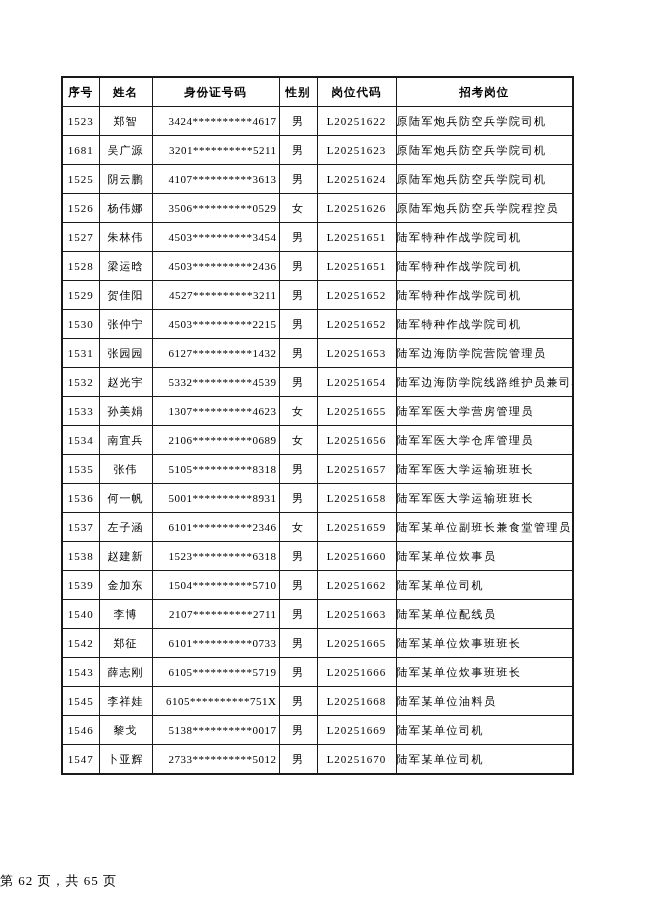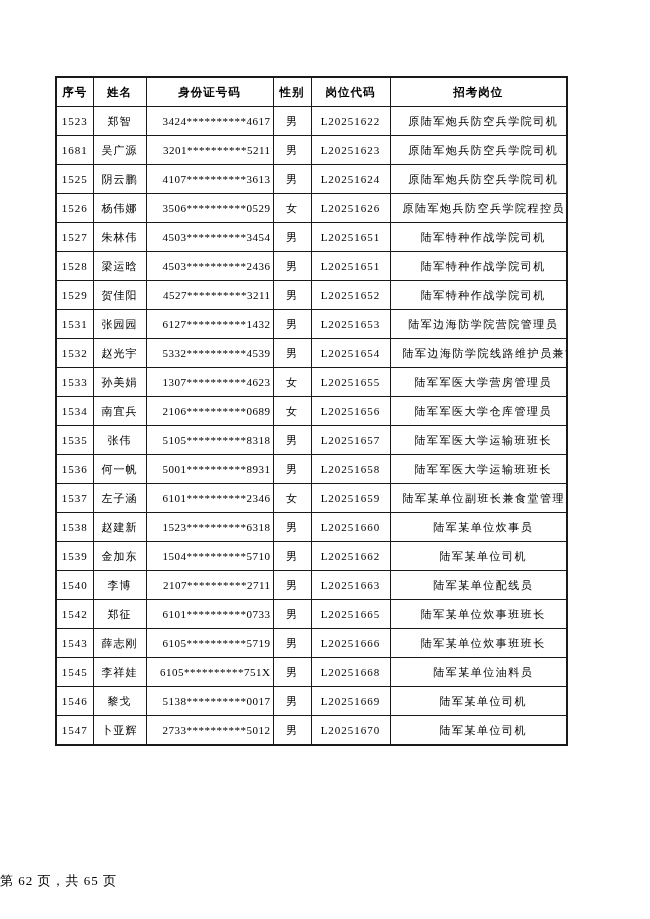--- a/index.html
+++ b/index.html
@@ -10,21 +10,21 @@
   body {
     position: relative;
     width: 650px;
     height: 919px;
     font-family: "Liberation Serif", "DejaVu Serif", serif;
     color: #000000;
     overflow: hidden;
   }
   .doc-table {
     position: absolute;
-    left: 55px;
+    left: 61px;
     top: 76px;
     width: 511px;
     border-collapse: collapse;
     table-layout: fixed;
     border: 2px solid #1a1a1a;
   }
   .doc-table th,
   .doc-table td {
     border: 1px solid #1a1a1a;
     height: 28px;
@@ -35,22 +35,22 @@
     padding: 0 2px;
     overflow: hidden;
     white-space: nowrap;
     letter-spacing: 1px;
   }
   .doc-table th {
     font-weight: bold;
     font-size: 11.5px;
   }
   .doc-table td.cell-left {
-    text-align: center;
-    padding-left: 12px;
+    text-align: left;
+    padding-left: 0;
     letter-spacing: 1.5px;
   }
   .doc-table td.cell-id {
     letter-spacing: 0.5px;
     text-align: right;
   }
   .page-footer {
     position: absolute;
     top: 872px;
     left: 0;
@@ -133,20 +133,28 @@
       </tr>
       <tr>
         <td>1529</td>
         <td>贺佳阳</td>
         <td class="cell-id">4527**********3211</td>
         <td>男</td>
         <td>L20251652</td>
         <td class="cell-left">陆军特种作战学院司机</td>
       </tr>
       <tr>
+        <td>1530</td>
+        <td>张仲宁</td>
+        <td class="cell-id">4503**********2215</td>
+        <td>男</td>
+        <td>L20251652</td>
+        <td class="cell-left">陆军特种作战学院司机</td>
+      </tr>
+      <tr>
         <td>1531</td>
         <td>张园园</td>
         <td class="cell-id">6127**********1432</td>
         <td>男</td>
         <td>L20251653</td>
         <td class="cell-left">陆军边海防学院营院管理员</td>
       </tr>
       <tr>
         <td>1532</td>
         <td>赵光宇</td>

